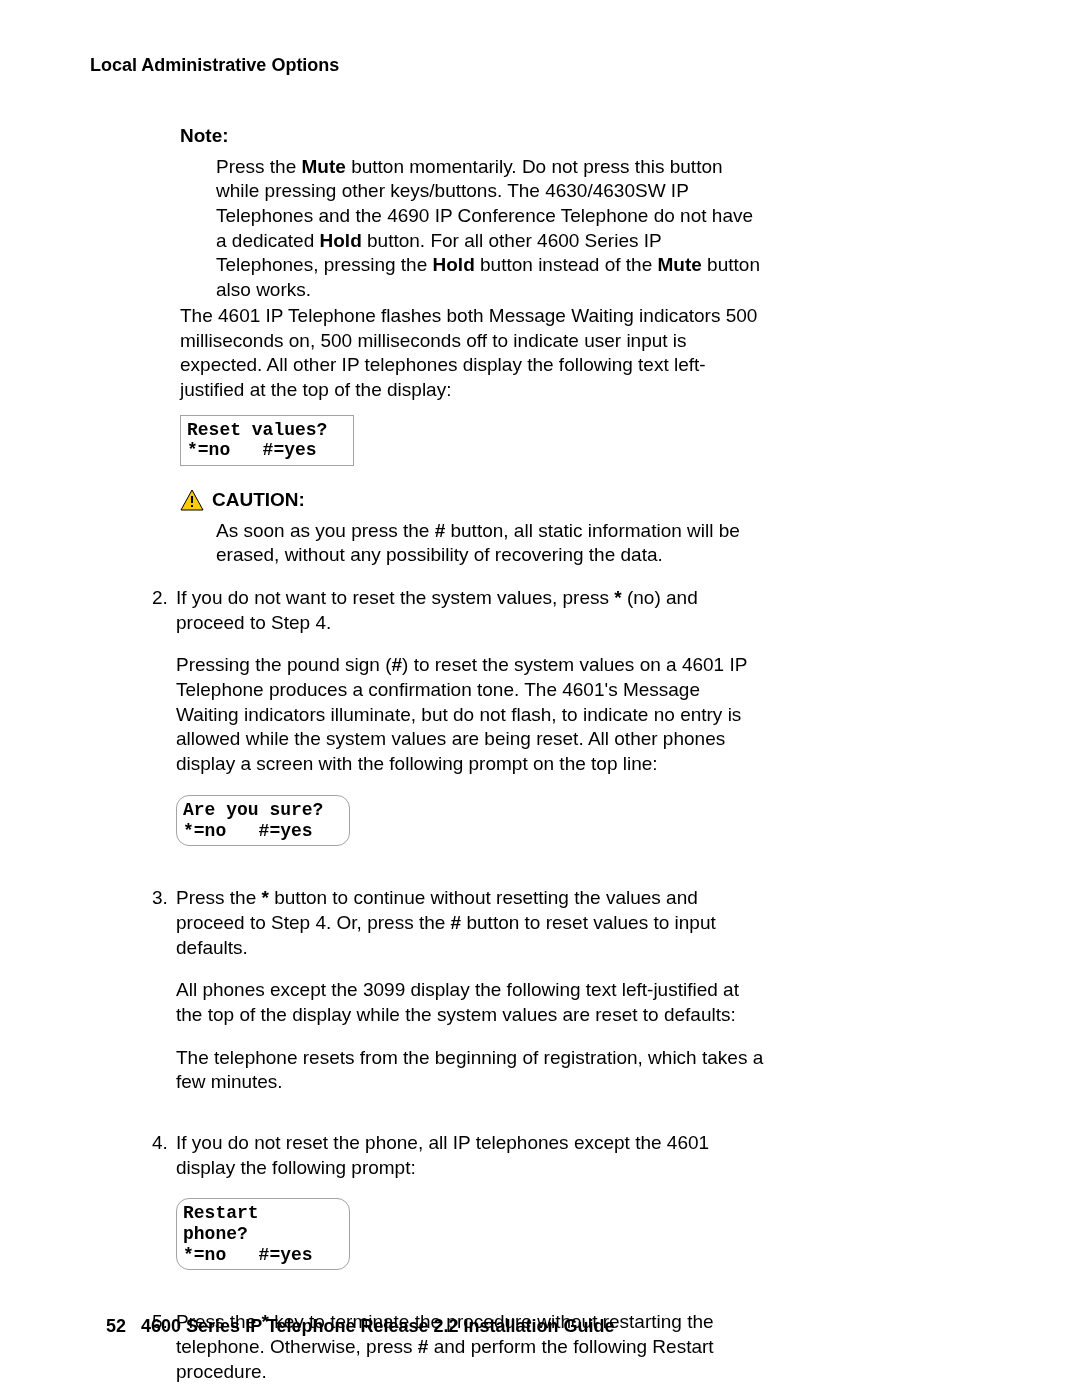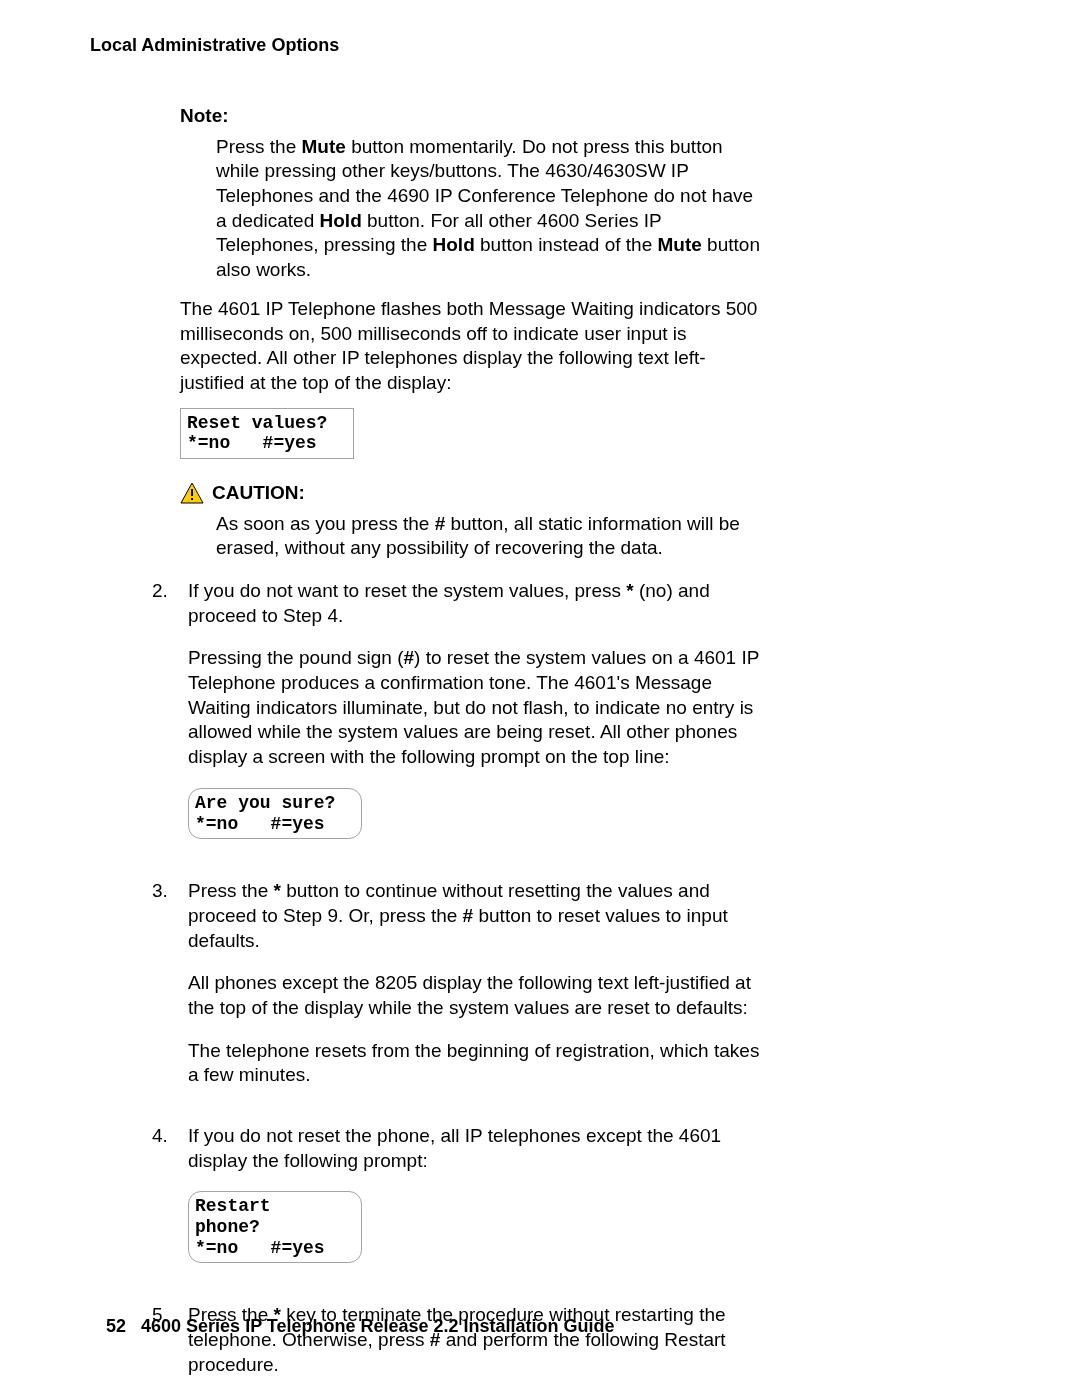--- a/index.html
+++ b/index.html
@@ -8,39 +8,39 @@
     padding: 0;
     background: #ffffff;
     font-family: Arial, Helvetica, sans-serif;
     color: #000000;
   }
   .page {
     width: 856px;
     height: 1397px;
     position: relative;
     box-sizing: border-box;
-    padding: 35px 90px 0 90px;
+    padding: 55px 90px 0 90px;
   }
   .running-head {
     font-weight: bold;
     font-size: 18px;
     margin-bottom: 48px;
   }
   .content {
     padding-left: 90px; 
     font-size: 19px;
     line-height: 1.3;
   }
   .note-label {
     font-weight: bold;
     margin-bottom: 6px;
   }
   .note-body {
     padding-left: 36px;
-    margin-bottom: 14px;
+    margin-bottom: 1px;
   }
   .para {
     margin-bottom: 12px;
   }
   .display-box {
     border: 1px solid #a3a3a3;
     font-family: "Courier New", Courier, monospace;
     font-weight: bold;
     font-size: 18px;
     line-height: 1.15;
@@ -67,21 +67,20 @@
   .list-item {
     display: flex;
     margin-bottom: 18px;
   }
   .list-num {
     width: 24px;
     flex: 0 0 24px;
   }
   .list-body {
     flex: 1;
-    margin-left: 12px;
   }
   .list-body .para:first-child { margin-top: 0; }
   .list-body .para { margin-bottom: 18px; }
   .list-body .display-box { margin-left: 0; border-radius: 13px; }
   .footer {
     position: absolute;
     left: 106px;
     bottom: 60px;
     font-weight: bold;
     font-size: 18px;
@@ -131,23 +130,23 @@
         </div>
         <div class="display-box">Are you sure?
 *=no   #=yes</div>
       </div>
     </div>
 
     <div class="list-item" style="margin-left:-28px;">
       <div class="list-num">3.</div>
       <div class="list-body">
         <div class="para">
-          <span>Press the </span><b>*</b><span> button to continue without resetting the values and proceed to Step 9. Or, press the </span><b>#</b><span> button to reset values to input defaults.</span>
+          <span>Press the </span><b>*</b><span> button to continue without resetting the values and proceed to Step 4. Or, press the </span><b>#</b><span> button to reset values to input defaults.</span>
         </div>
-        <div class="para">All phones except the 8205 display the following text left-justified at the top of the display while the system values are reset to defaults:</div>
+        <div class="para">All phones except the 3099 display the following text left-justified at the top of the display while the system values are reset to defaults:</div>
         <div class="para">The telephone resets from the beginning of registration, which takes a few minutes.</div>
       </div>
     </div>
 
     <div class="list-item" style="margin-left:-28px;">
       <div class="list-num">4.</div>
       <div class="list-body">
         <div class="para">If you do not reset the phone, all IP telephones except the 4601 display the following prompt:</div>
         <div class="display-box">Restart
 phone?

